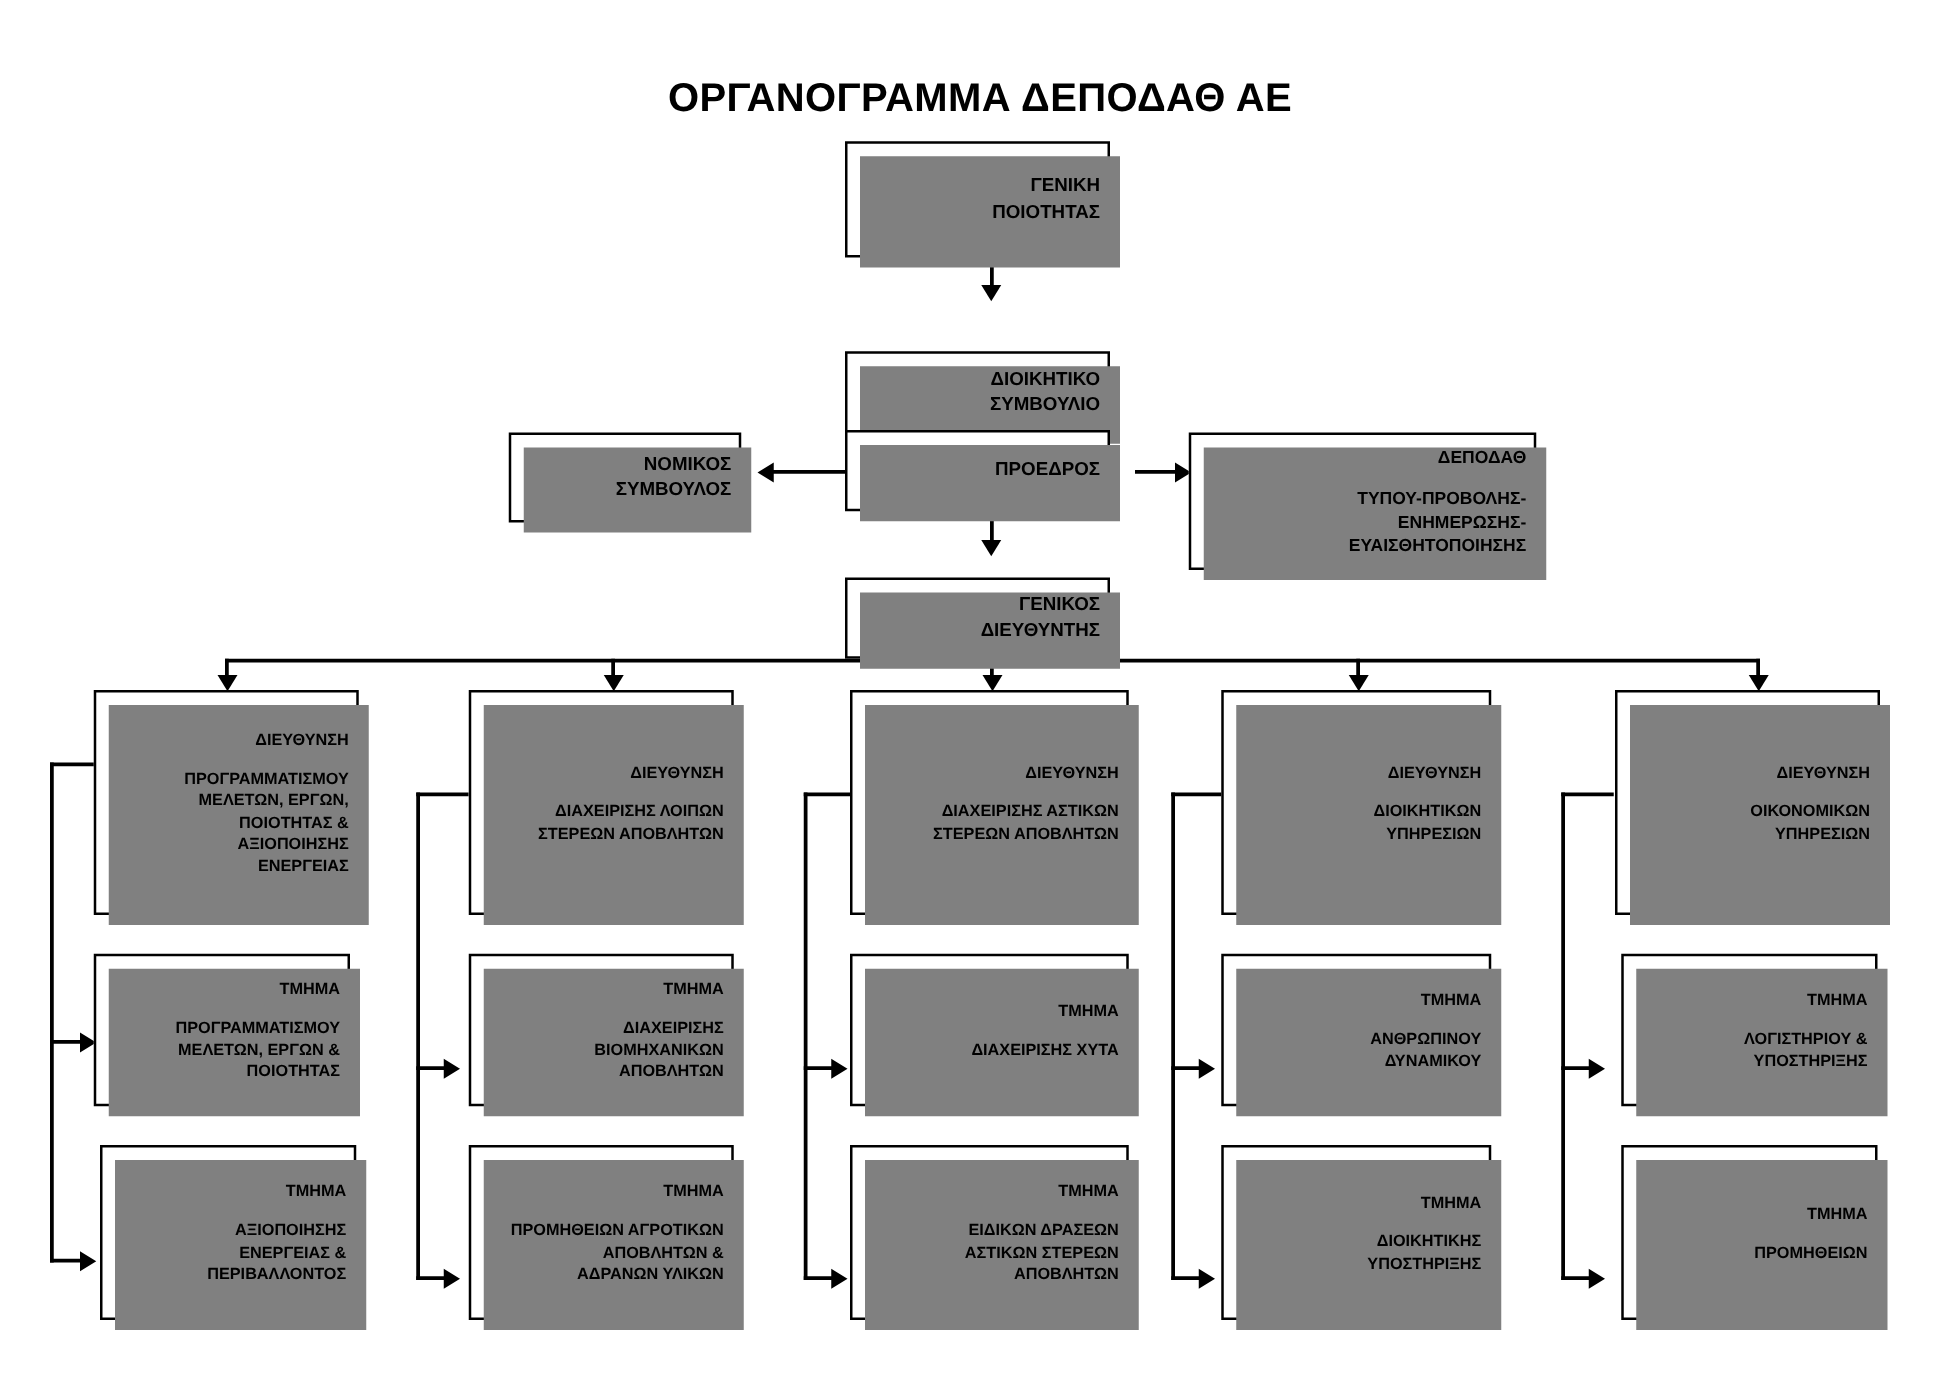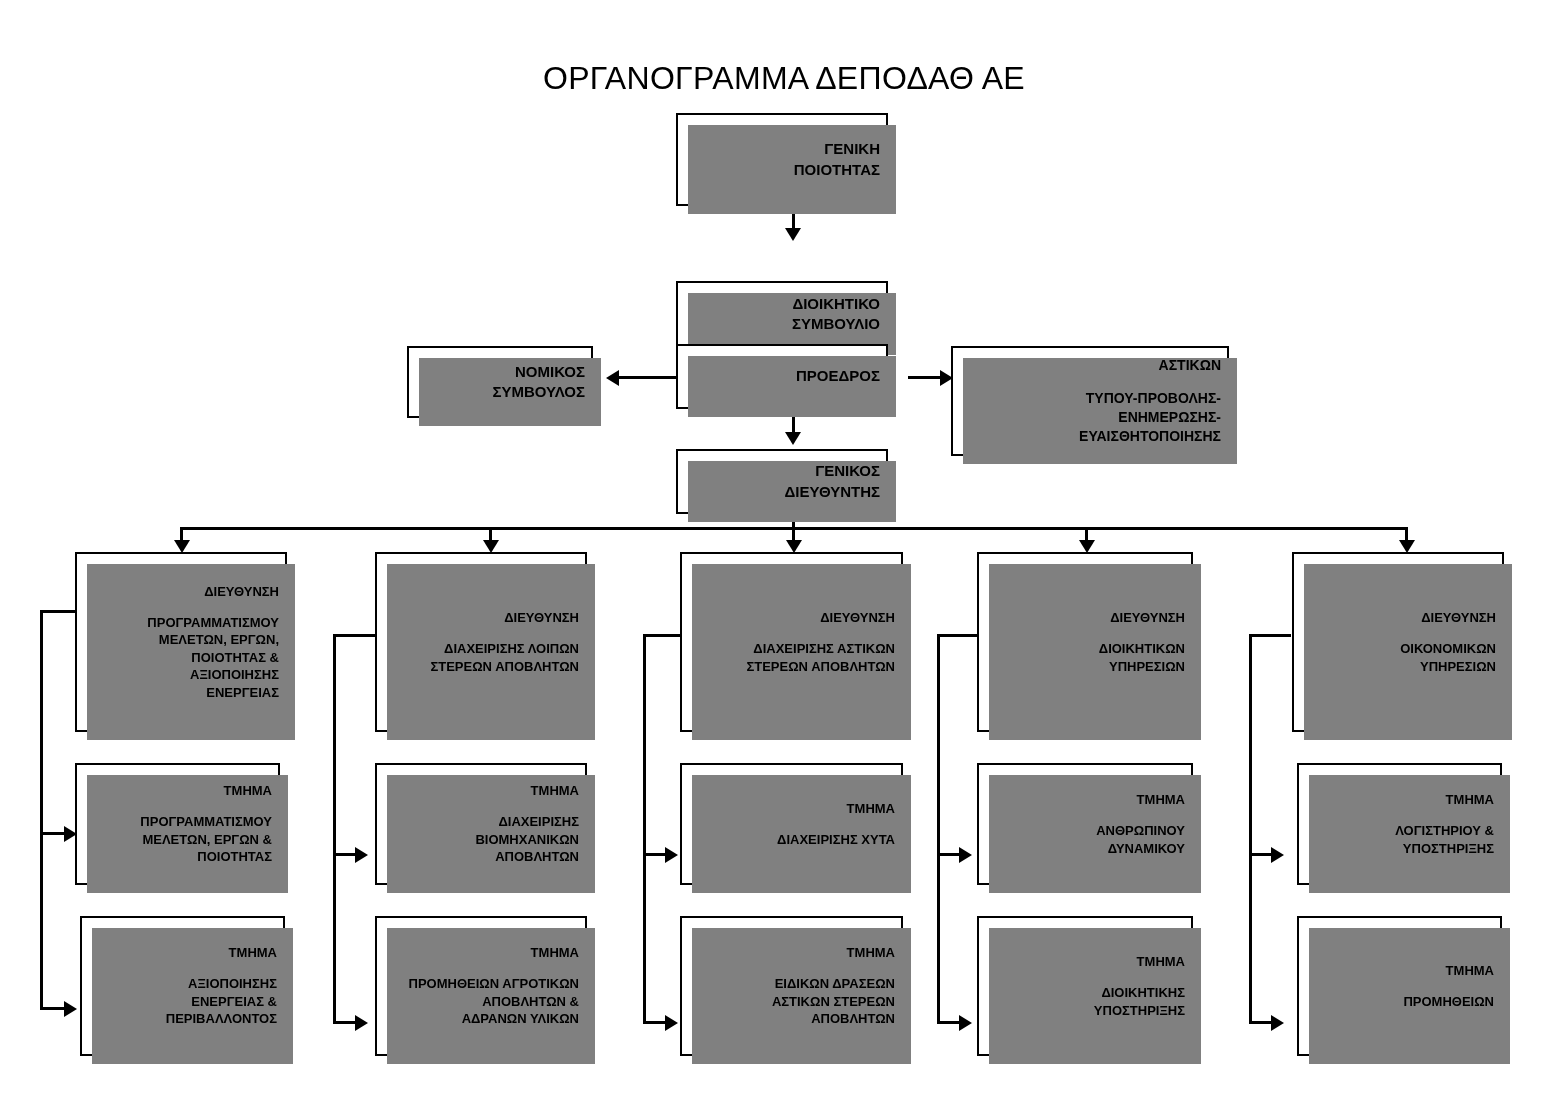--- a/index.html
+++ b/index.html
@@ -20,21 +20,21 @@
   }
 
   
   #chart-title {
     position: absolute;
     left: 0;
     top: 60px;
     width: 1568px;
     text-align: center;
     font-size: 32px;
-    font-weight: normal;
+    font-weight: bold;
     letter-spacing: 0.3px;
     color: #000000;
   }
 
   
   .node {
     position: absolute;
     box-sizing: border-box;
     background: #ffffff;
     border: 2px solid #000000;
@@ -222,29 +222,29 @@
     <div class="shadow"></div>
     <div class="lines">
       <span class="ln">ΝΟΜΙΚΟΣ</span>
       <span class="ln">ΣΥΜΒΟΥΛΟΣ</span>
     </div>
   </div>
 
   <div class="node t-14" style="left:951px; top:346px; width:278px; height:110px;">
     <div class="shadow"></div>
     <div class="lines">
-      <span class="ln">ΑΣΤΙΚΩΝ</span>
+      <span class="ln">ΔΕΠΟΔΑΘ</span>
       <span class="gap"></span>
       <span class="ln">ΤΥΠΟΥ-ΠΡΟΒΟΛΗΣ-</span>
       <span class="ln">ΕΝΗΜΕΡΩΣΗΣ-</span>
       <span class="ln">ΕΥΑΙΣΘΗΤΟΠΟΙΗΣΗΣ</span>
     </div>
   </div>
 
-  <div class="node t-15" style="left:676px; top:449px; width:212px; height:65px;">
+  <div class="node t-15" style="left:676px; top:462px; width:212px; height:65px;">
     <div class="shadow"></div>
     <div class="lines">
       <span class="ln">ΓΕΝΙΚΟΣ</span>
       <span class="ln">ΔΙΕΥΘΥΝΤΗΣ</span>
     </div>
   </div>
 
   <div class="node t-13" style="left:75px; top:552px; width:212px; height:180px;">
     <div class="shadow"></div>
     <div class="lines">

